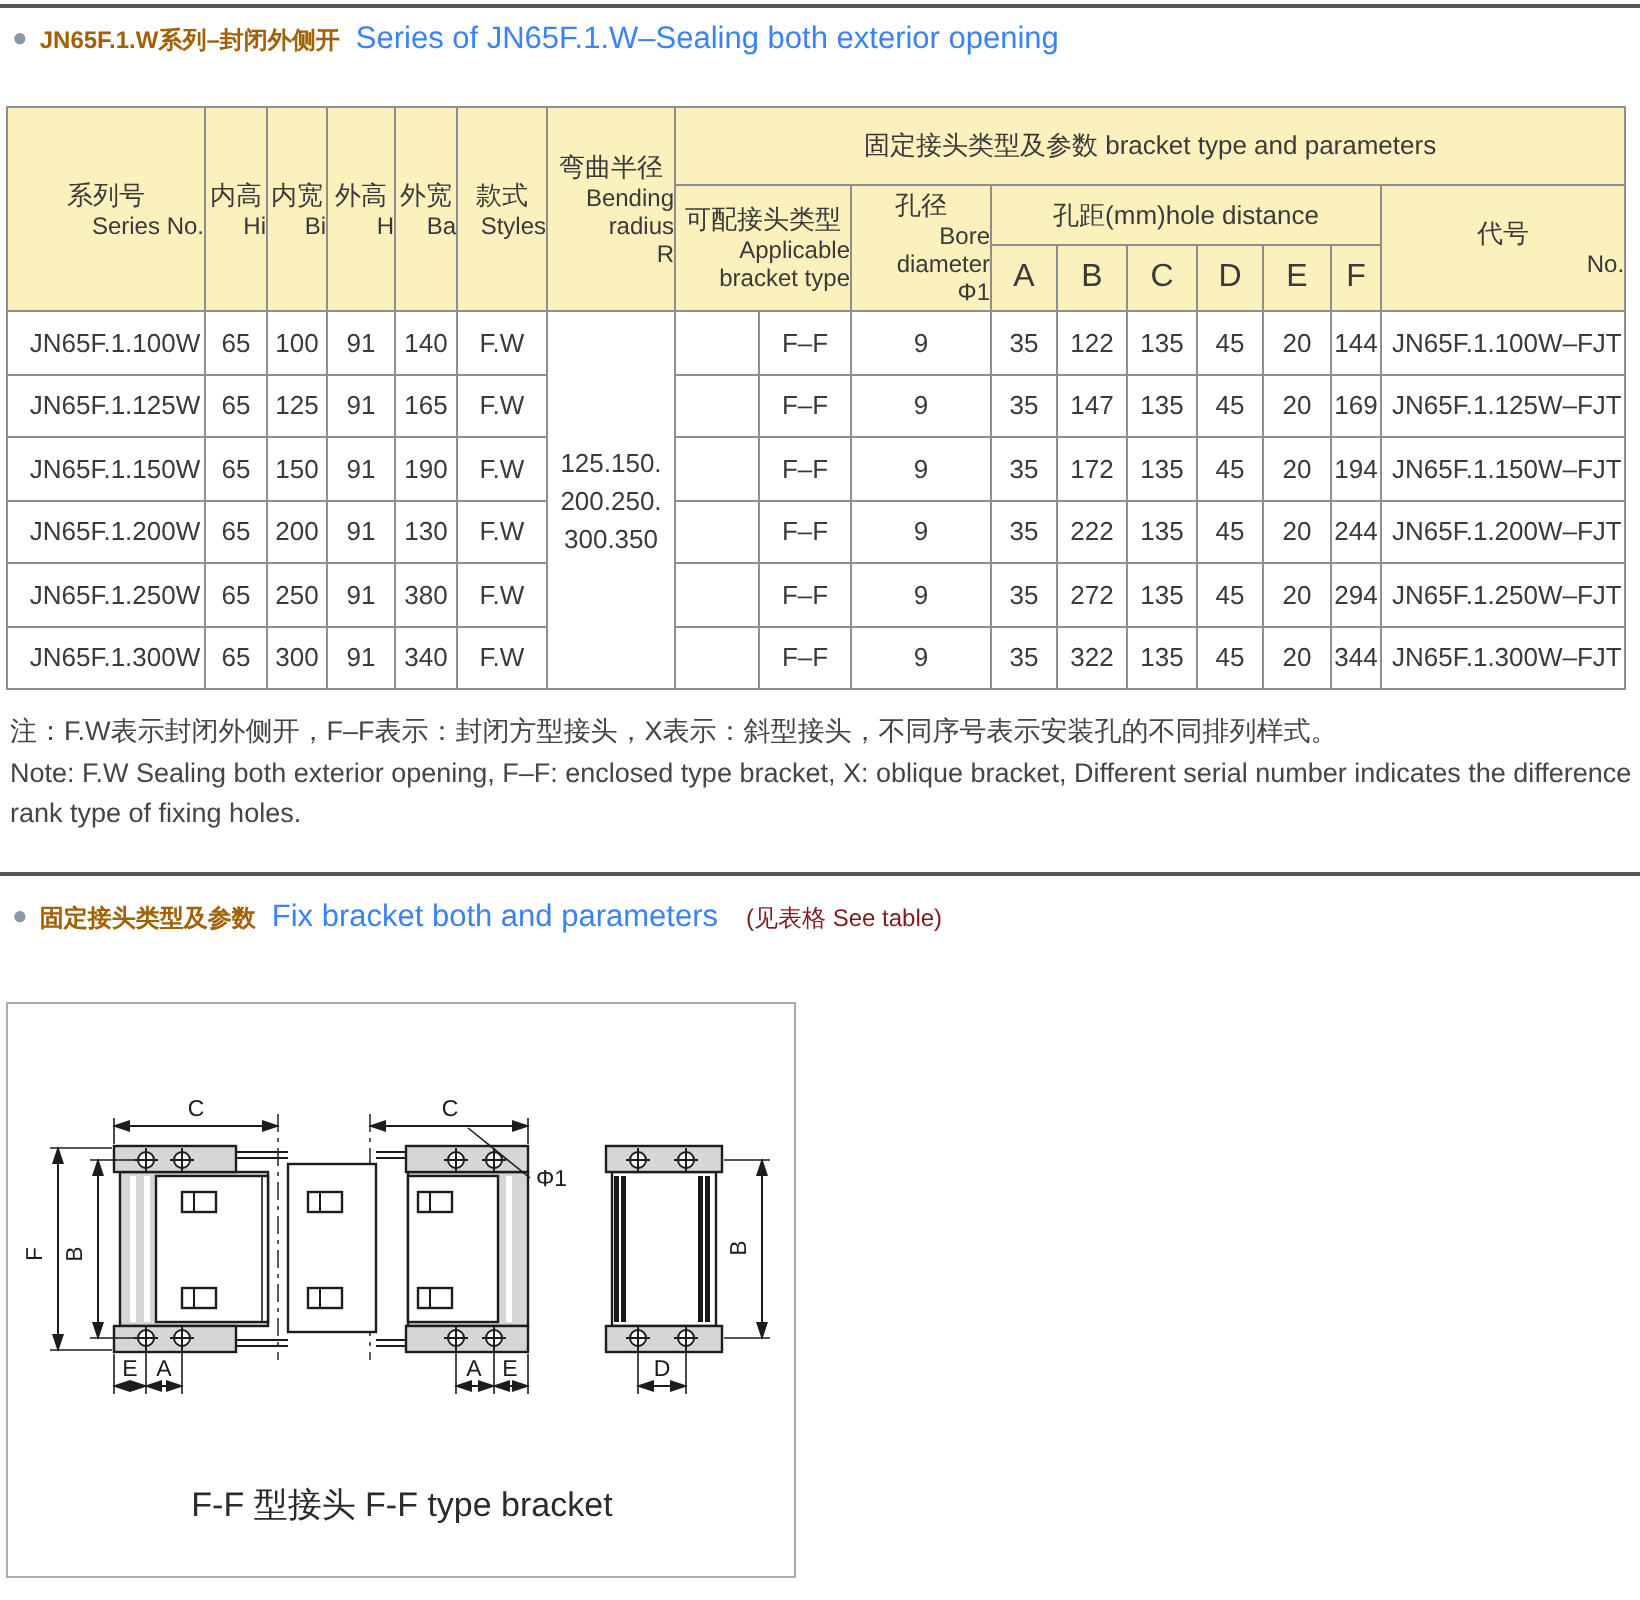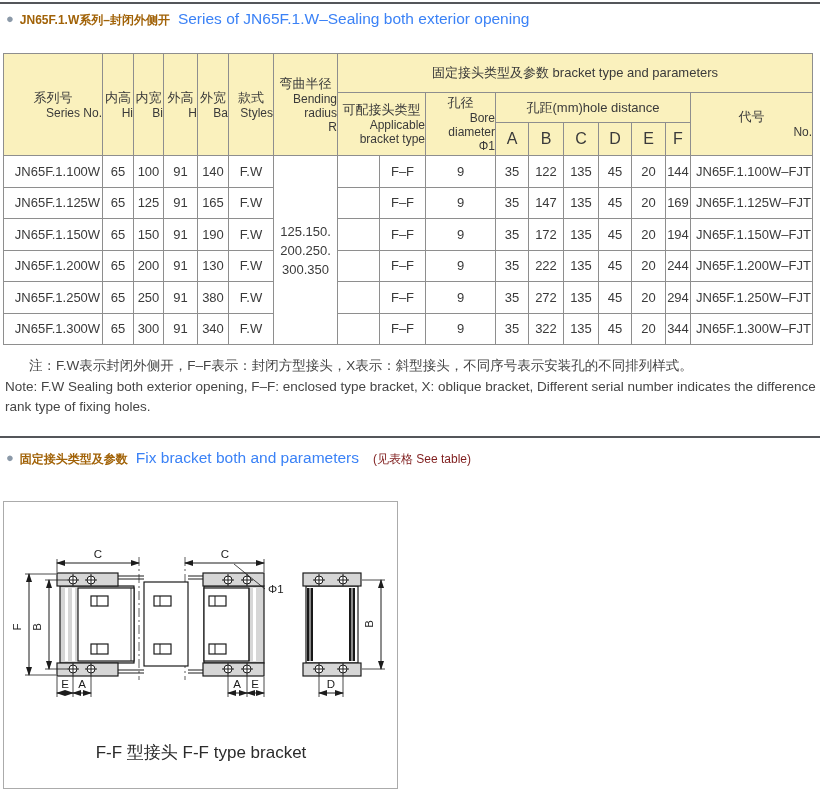--- a/index.html
+++ b/index.html
@@ -27,21 +27,21 @@
   .he { display:block; font-size:12px; line-height:14px; white-space:pre-line;text-align:right; }
   .hr1 { height:39px; } .hr2 { height:30px; } .hr3 { height:33px; }
   .spec tbody tr { height:31px; }
   .spec tbody td { font-size:13px; background:#fff; }
   td.al { text-align:center; padding-left:9px; }
   td.alc { text-align:left; padding-left:5px; font-size:12.5px;margin-left:10px; }
   td.bend { white-space:pre-line; line-height:19px; }
 
   .notes { position:absolute; left:5px; top:356px; width:812px; color:#454545;
     font-size:13.5px; line-height:20px; }
-  .notes .zh { display:block; margin-bottom:1px;margin-left:24px; }
+  .notes .zh { display:block; margin-bottom:1px; }
 
   .draw-box { position:absolute; left:3px; top:501px; width:395px; height:288px;
     border:1px solid #ababab; background:#fff; }
   svg { display:block; font-family:inherit; }
   .fg { fill:#d6d6d6; stroke:#1c1c1c; stroke-width:1.2; }
   .fw { fill:#fff; stroke:#1c1c1c; stroke-width:1.2; }
   .ln { stroke:#1c1c1c; stroke-width:1; fill:none; }
   .thin { stroke:#1c1c1c; stroke-width:0.8; fill:none; }
   .dimln { stroke:#1c1c1c; stroke-width:1; fill:none; }
   .cl { stroke:#333; stroke-width:0.8; fill:none; stroke-dasharray:9 3 2 3; }

